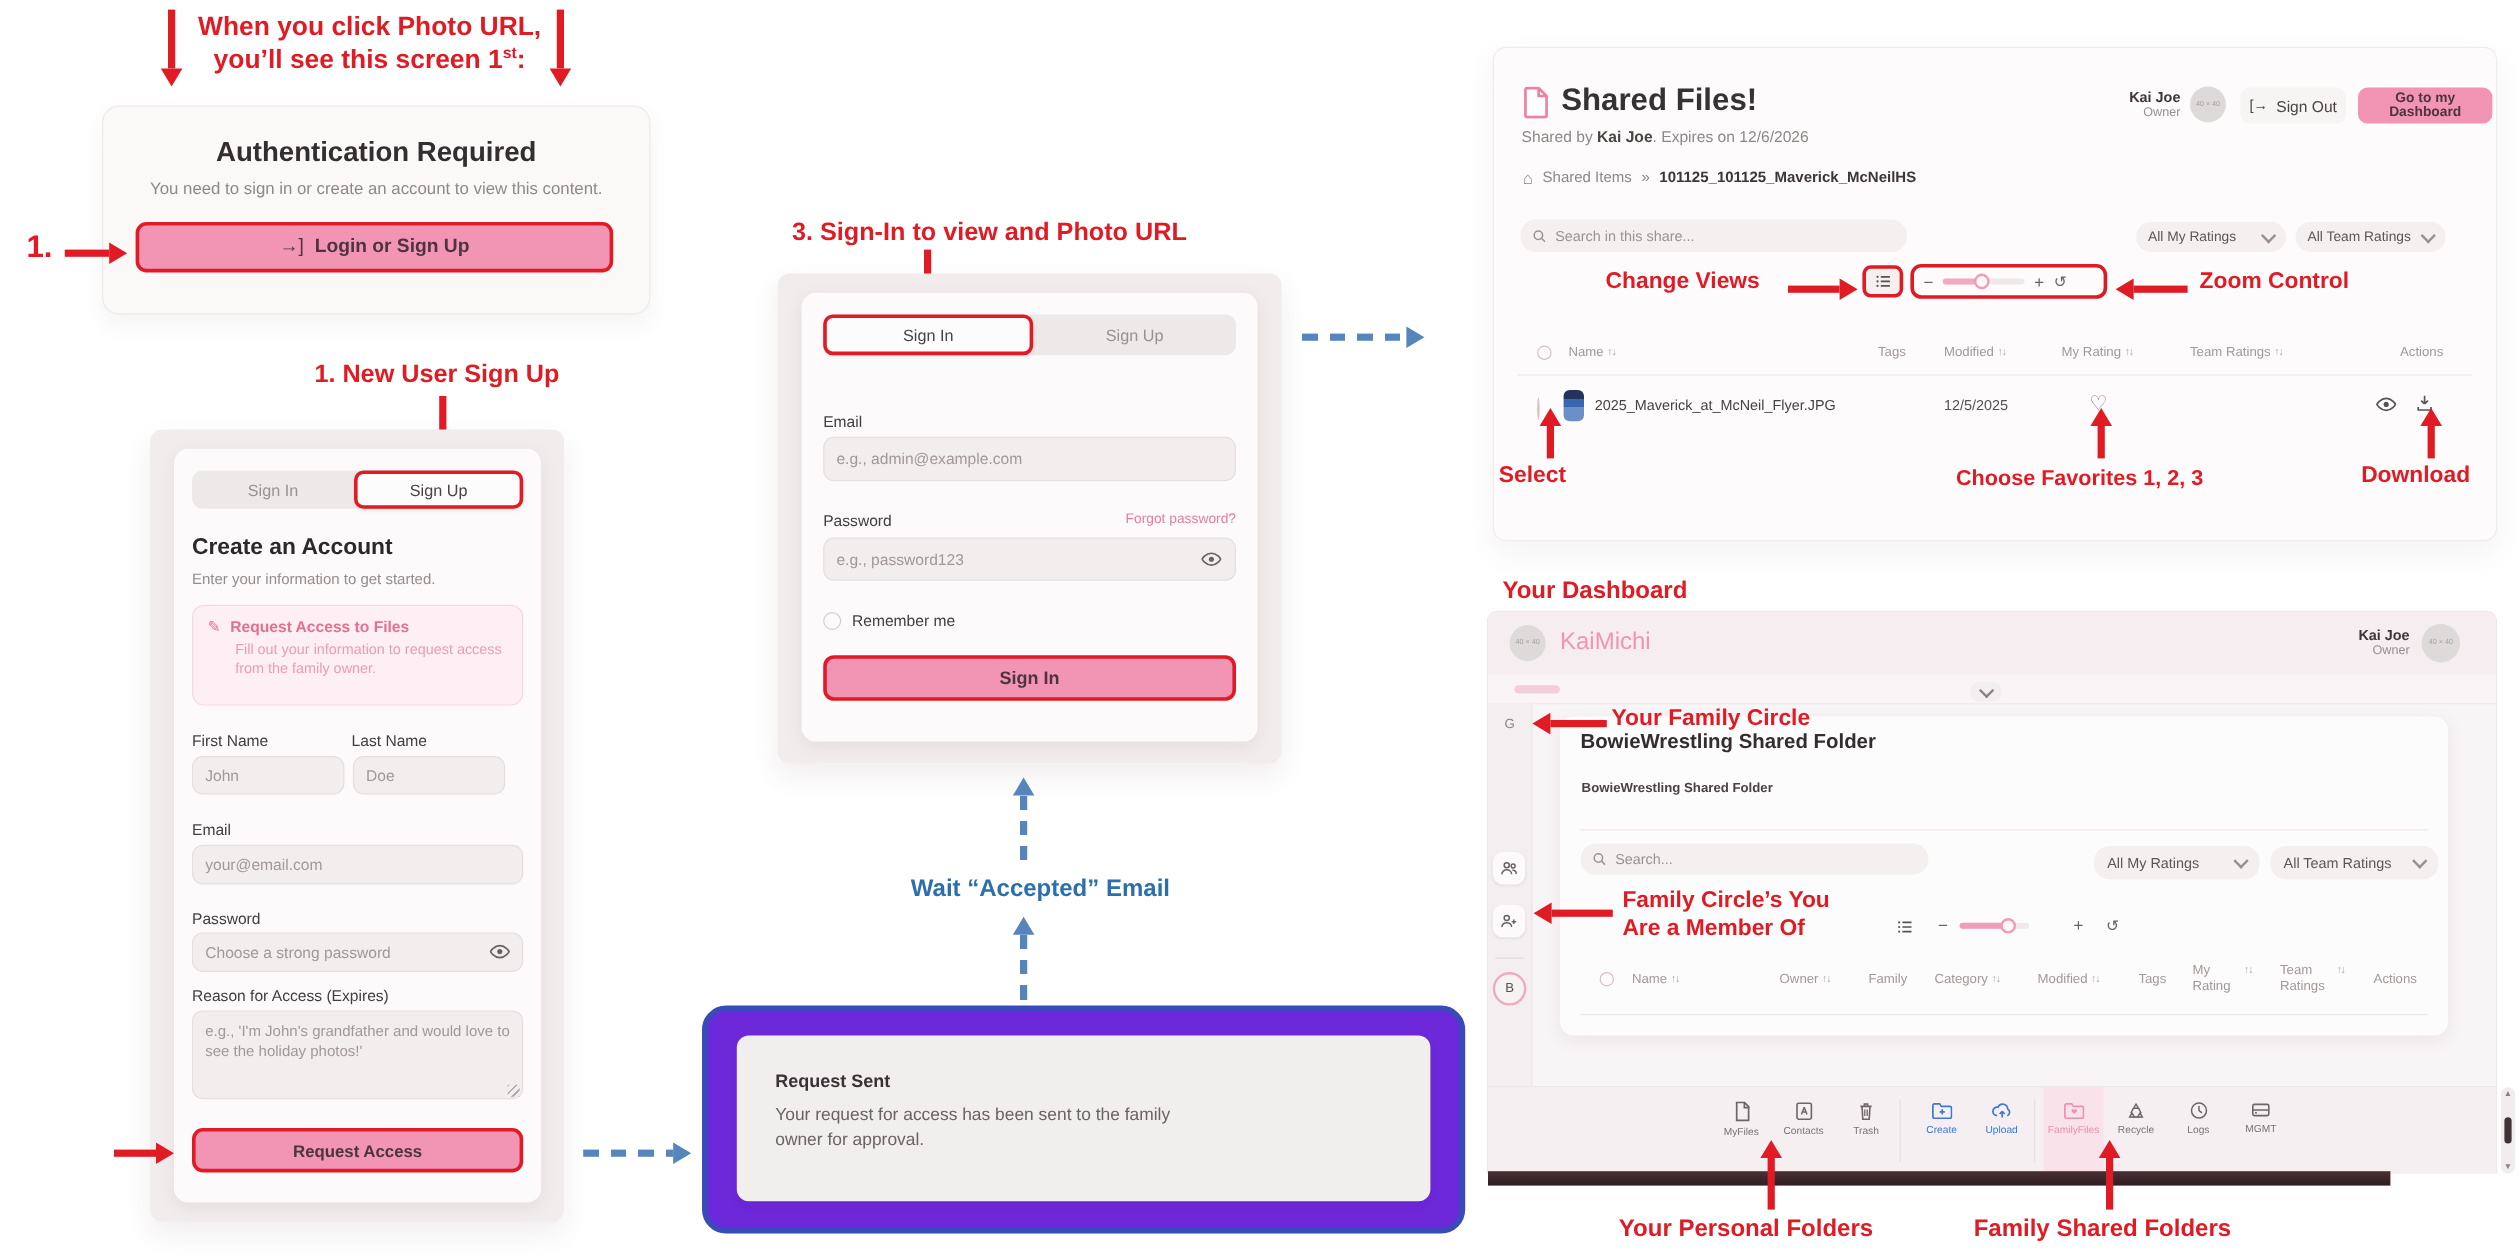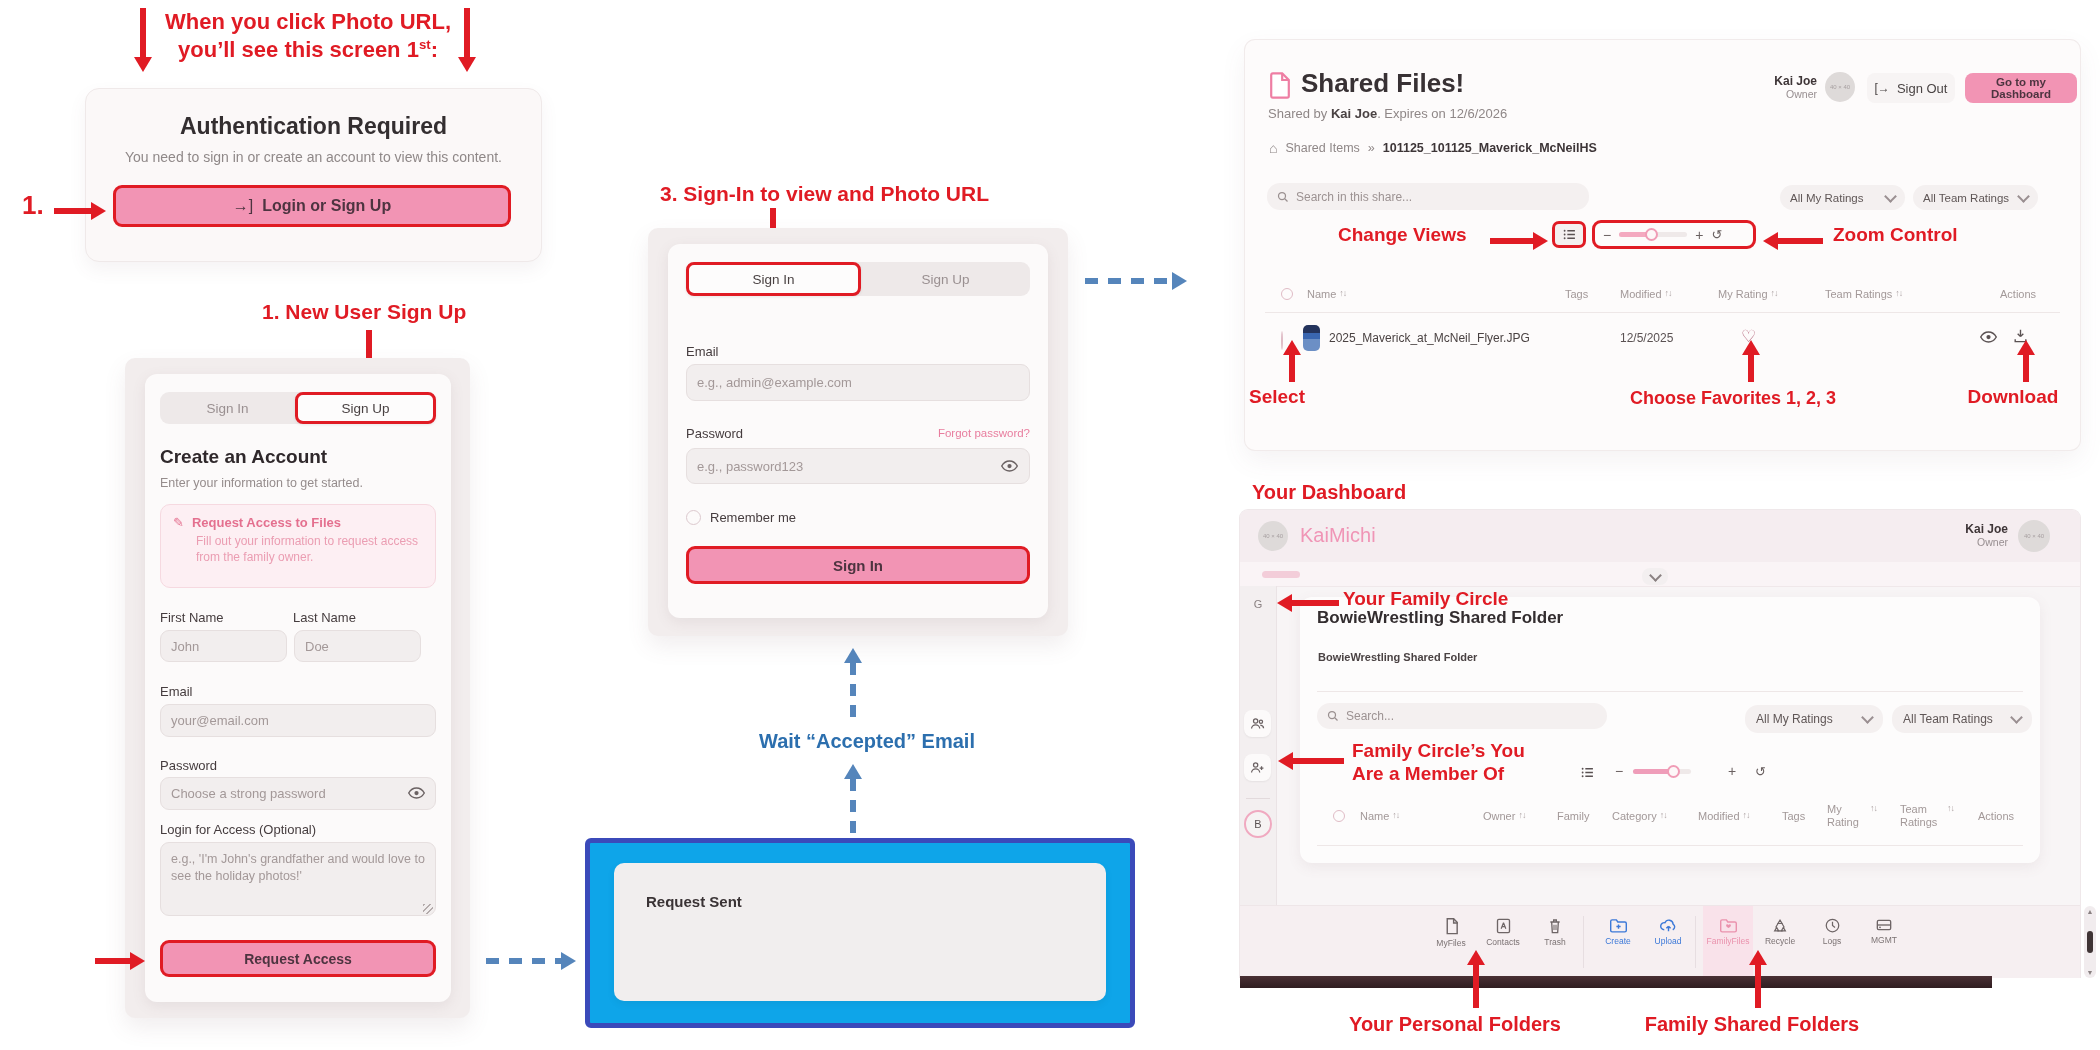--- a/index.html
+++ b/index.html
@@ -126,21 +126,21 @@
 
     <div class="fieldlab" style="left:15px;top:384px;">Password</div>
     <input class="input" style="left: 15px; top: 403px; width: 276px; height: 33px; padding-right: 34px;" placeholder="Choose a strong password">
     <div class="abs" style="left:263px;top:412px;">
       <svg width="17" height="14" viewBox="0 0 24 18">
           <path d="M1 9s4-7 11-7 11 7 11 7-4 7-11 7S1 9 1 9z" fill="none" stroke="#6a6162" stroke-width="2"></path>
           <circle cx="12" cy="9" r="3" fill="#6a6162"></circle>
         </svg>
     </div>
 
-    <div class="fieldlab" style="left:15px;top:448px;">Login for Access (Optional)</div>
+    <div class="fieldlab" style="left:15px;top:448px;">Reason for Access (Expires)</div>
     <textarea class="input" style="left: 15px; top: 468px; width: 276px; height: 74px; font-size: 12.5px;" placeholder="e.g., 'I'm John's grandfather and would love to see the holiday photos!'"></textarea>
     <div class="abs" style="left:278px;top:530px;width:10px;height:10px;background:repeating-linear-gradient(135deg,#b4abab 0 1.5px,transparent 1.5px 4.5px);"></div>
 
     <button class="btnpink" style="left:15px;top:566px;width:276px;height:37px;font-size:14px;">
       <span>Request Access</span>
     </button>
   </div>
   <div class="arrow" style="left:95px;top:952px;width:50px;">
     <div class="stem"></div>
       <div class="head r"></div>
@@ -193,23 +193,24 @@
   <div class="abs" style="left:742px;top:730px;width:250px;text-align:center;font-size:20px;font-weight:700;color:var(--bluetxt);">Wait “Accepted” Email</div>
   <div class="arrow v blue dash-v" style="left:844px;top:764px;height:72px;">
     <div class="head u"></div>
       <div class="stem"></div>
   </div>
 
   <div class="arrow blue dash-h" style="left:486px;top:952px;width:90px;">
     <div class="stem"></div>
       <div class="head r"></div>
   </div>
-  <div class="abs" style="left:585px;top:838px;width:550px;height:190px;border:5px solid var(--navy);border-radius:6px;background:#0ea5e9;box-sizing:border-box;">
+  <div class="abs" style="left:585px;top:838px;width:636px;height:190px;border:5px solid var(--navy);border-radius:20px;background:#6d28d9;box-sizing:border-box;">
     <div class="abs" style="left:24px;top:20px;right:24px;bottom:22px;background:#f1eeee;border-radius:10px;box-shadow:0 3px 8px rgba(0,0,0,.06);">
       <div class="abs" style="left:32px;top:30px;font-size:15px;font-weight:700;color:#3a3335;">Request Sent</div>
+      <div class="abs" style="left:32px;top:56px;width:370px;font-size:14.5px;line-height:1.45;color:#6b6263;">Your request for access has been sent to the family owner for approval.</div>
     </div>
   </div>
 
   <div class="abs" style="left:1245px;top:40px;width:835px;height:410px;background:#fdfbfb;border-radius:10px;box-shadow:0 0 0 1px #f1ebeb,0 10px 26px rgba(120,90,100,.08);">
     <div class="abs" style="left:24px;top:32px;">
       <svg width="22" height="27" viewBox="0 0 20 24">
           <path d="M3.5 1H12l6 6v14.5A1.5 1.5 0 0 1 16.5 23h-13A1.5 1.5 0 0 1 2 21.5v-19A1.5 1.5 0 0 1 3.5 1z" fill="#fff" stroke="#ee7ea3" stroke-width="2"></path>
           <path d="M12 1v6h6" fill="none" stroke="#ee7ea3" stroke-width="2"></path>
         </svg>
     </div>

